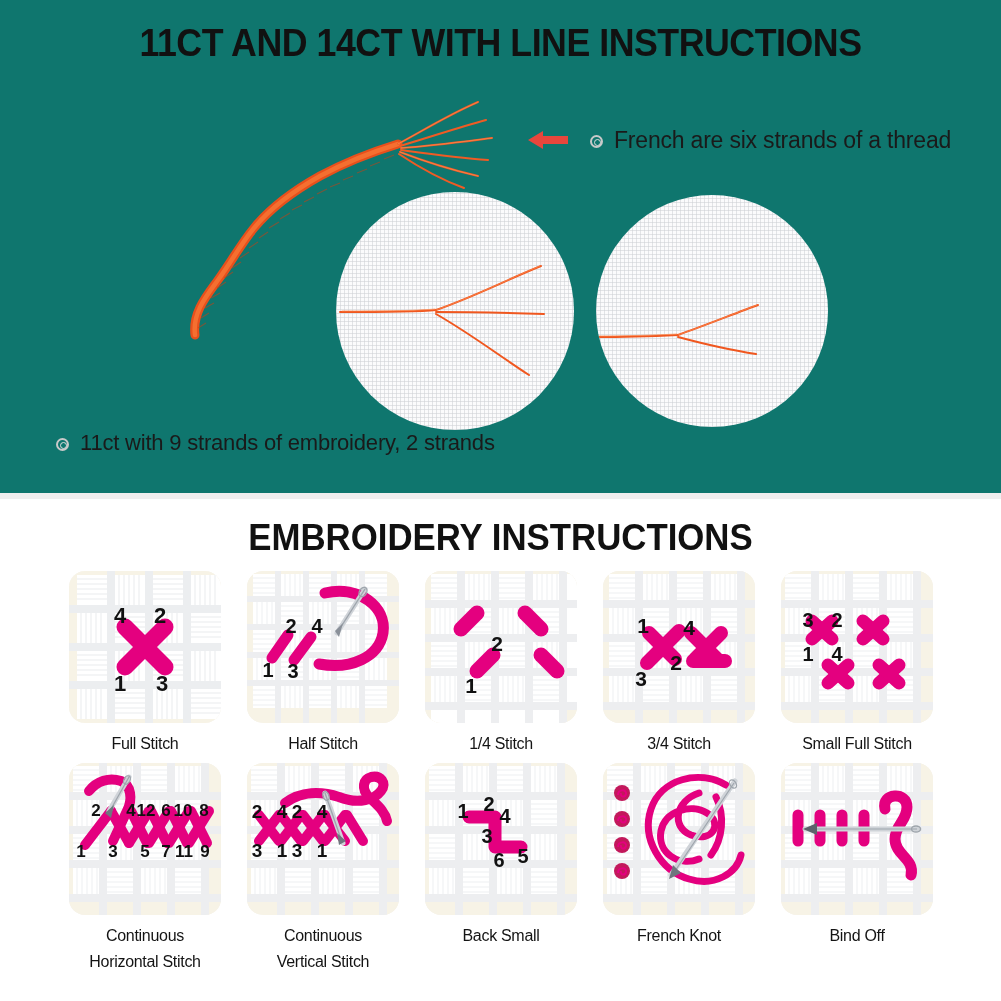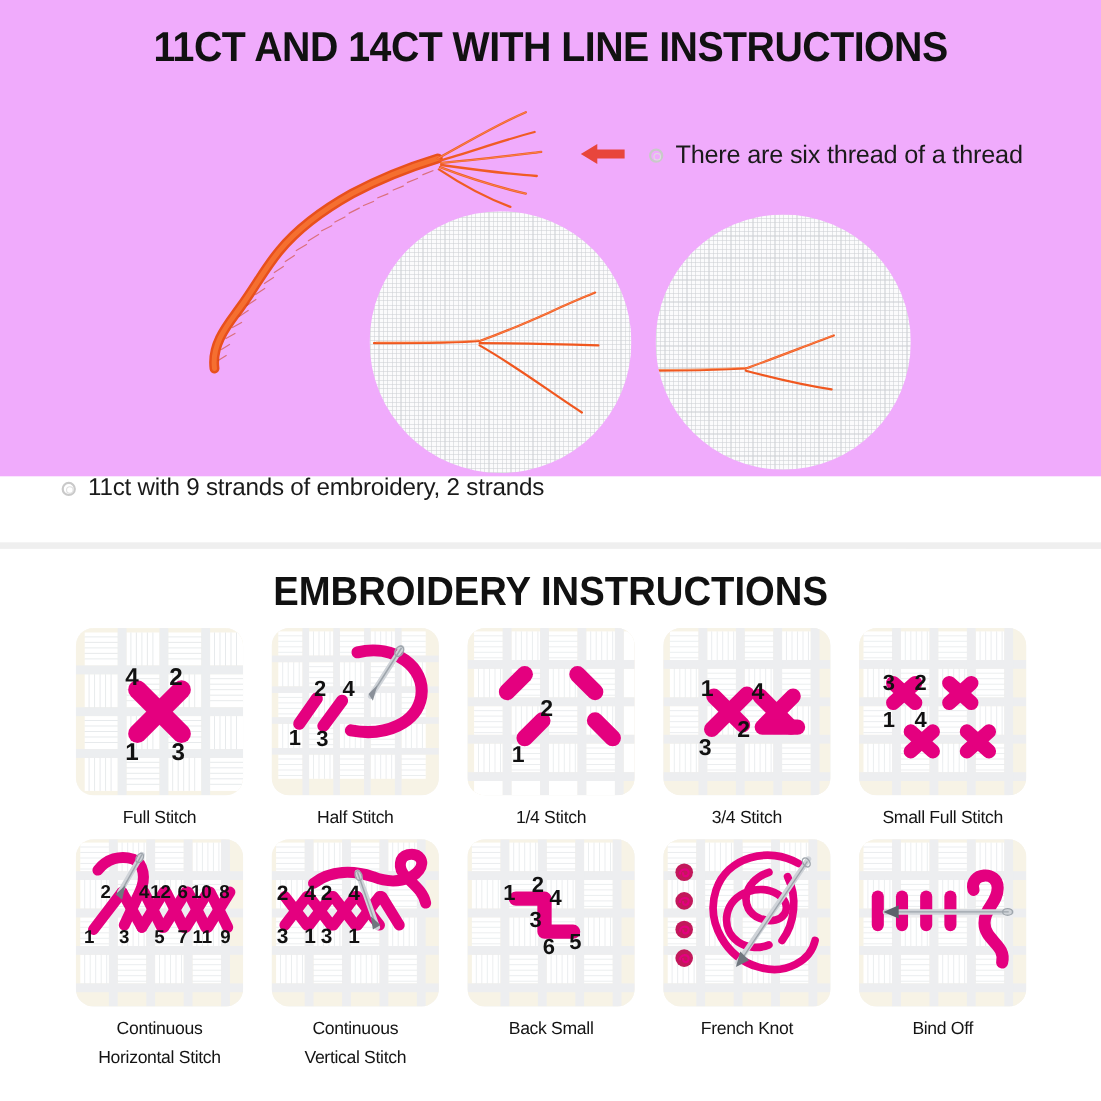--- a/index.html
+++ b/index.html
@@ -13,22 +13,22 @@
     overflow: hidden;
     position: relative;
     color: #1a1a1a;
   }
   .page { position: relative; width: 1001px; height: 1001px; background:#fff; }
 
   
   .section-top {
     position: relative;
     width: 1001px;
-    height: 433px;
-    background: #f0abfc;
+    height: 493px;
+    background: #0f766e;
     box-sizing: border-box;
   }
   .divider {
     position: absolute;
     left: 0; top: 493px;
     width: 1001px; height: 6px;
     background: #efefef;
   }
   .title-top {
     position: absolute;
@@ -237,21 +237,21 @@
       </svg>
     </div>
 
     <div class="strand-callout">
       <div class="arrow-left">
         <svg width="40" height="22" viewBox="0 0 40 22" xmlns="http://www.w3.org/2000/svg">
           <path d="M0,11 L15,2 L15,7 L40,7 L40,15 L15,15 L15,20 Z" fill="#e8463c"></path>
         </svg>
       </div>
       <span class="bullet-ring"></span>
-      <span class="callout-text">There are six thread of a thread</span>
+      <span class="callout-text">French are six strands of a thread</span>
     </div>
 
     <div class="fabric-circle" id="circle-11ct">
       <svg width="238" height="238" viewBox="0 0 238 238" xmlns="http://www.w3.org/2000/svg">
         <g stroke="#f0571f" stroke-width="2" fill="none" stroke-linecap="round">
           <path d="M4,120 C40,120 80,120 100,118"></path>
           <path d="M100,118 C140,104 170,88 205,74"></path>
           <path d="M100,120 C140,120 175,121 208,122"></path>
           <path d="M100,122 C135,142 165,165 193,183"></path>
         </g>

